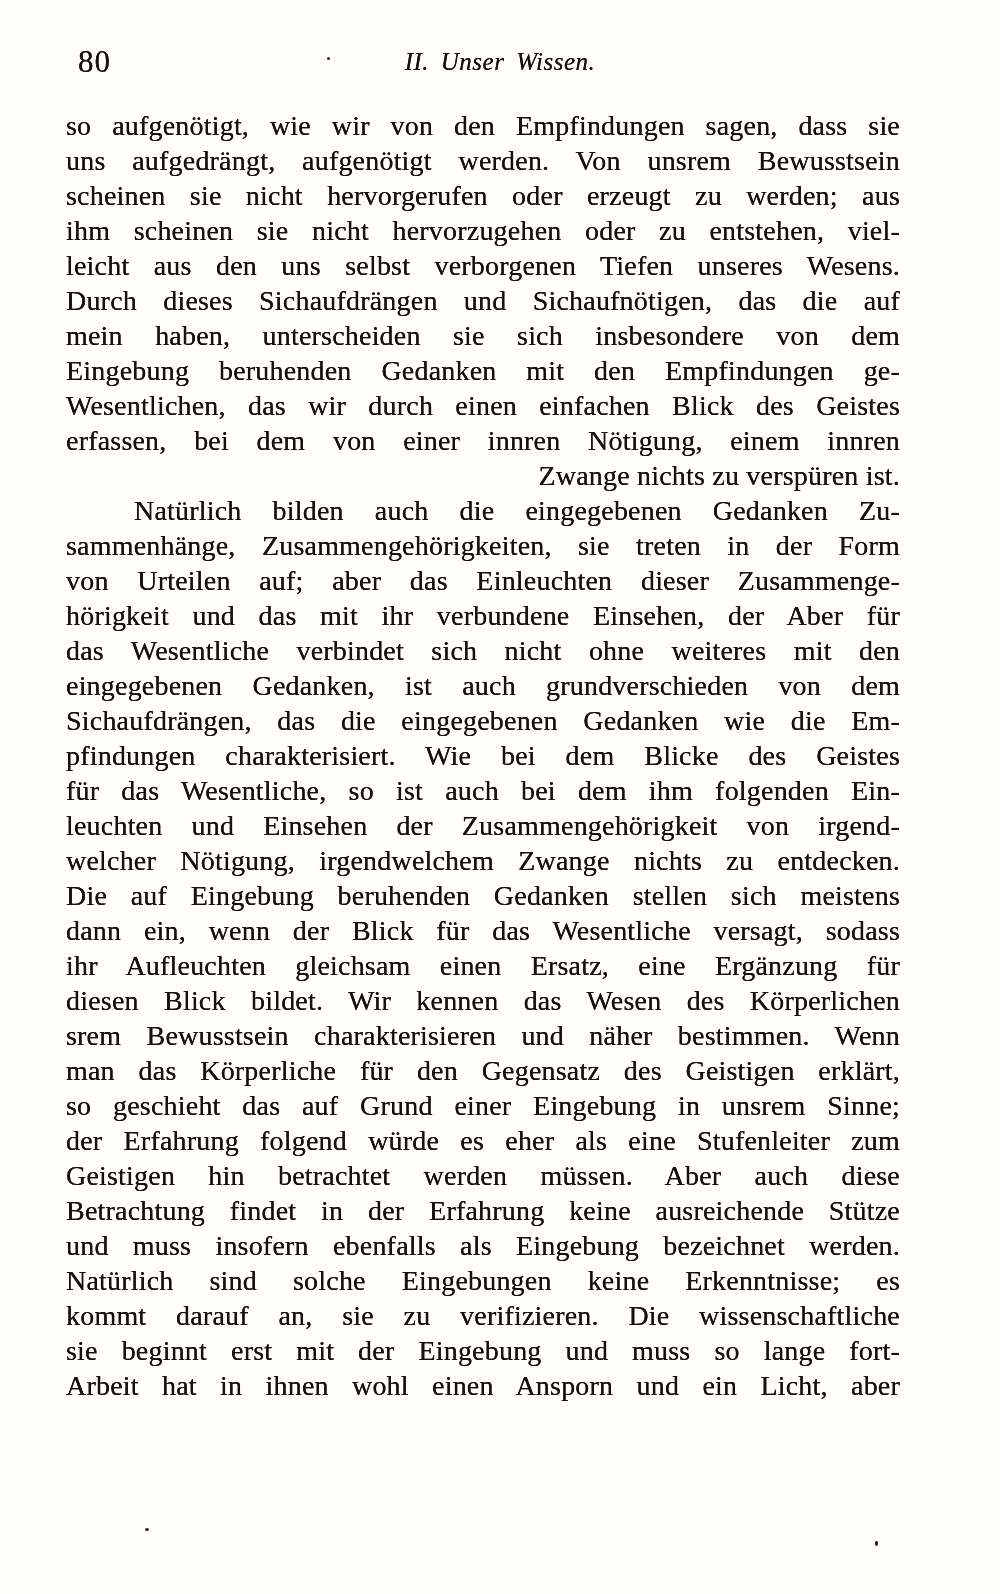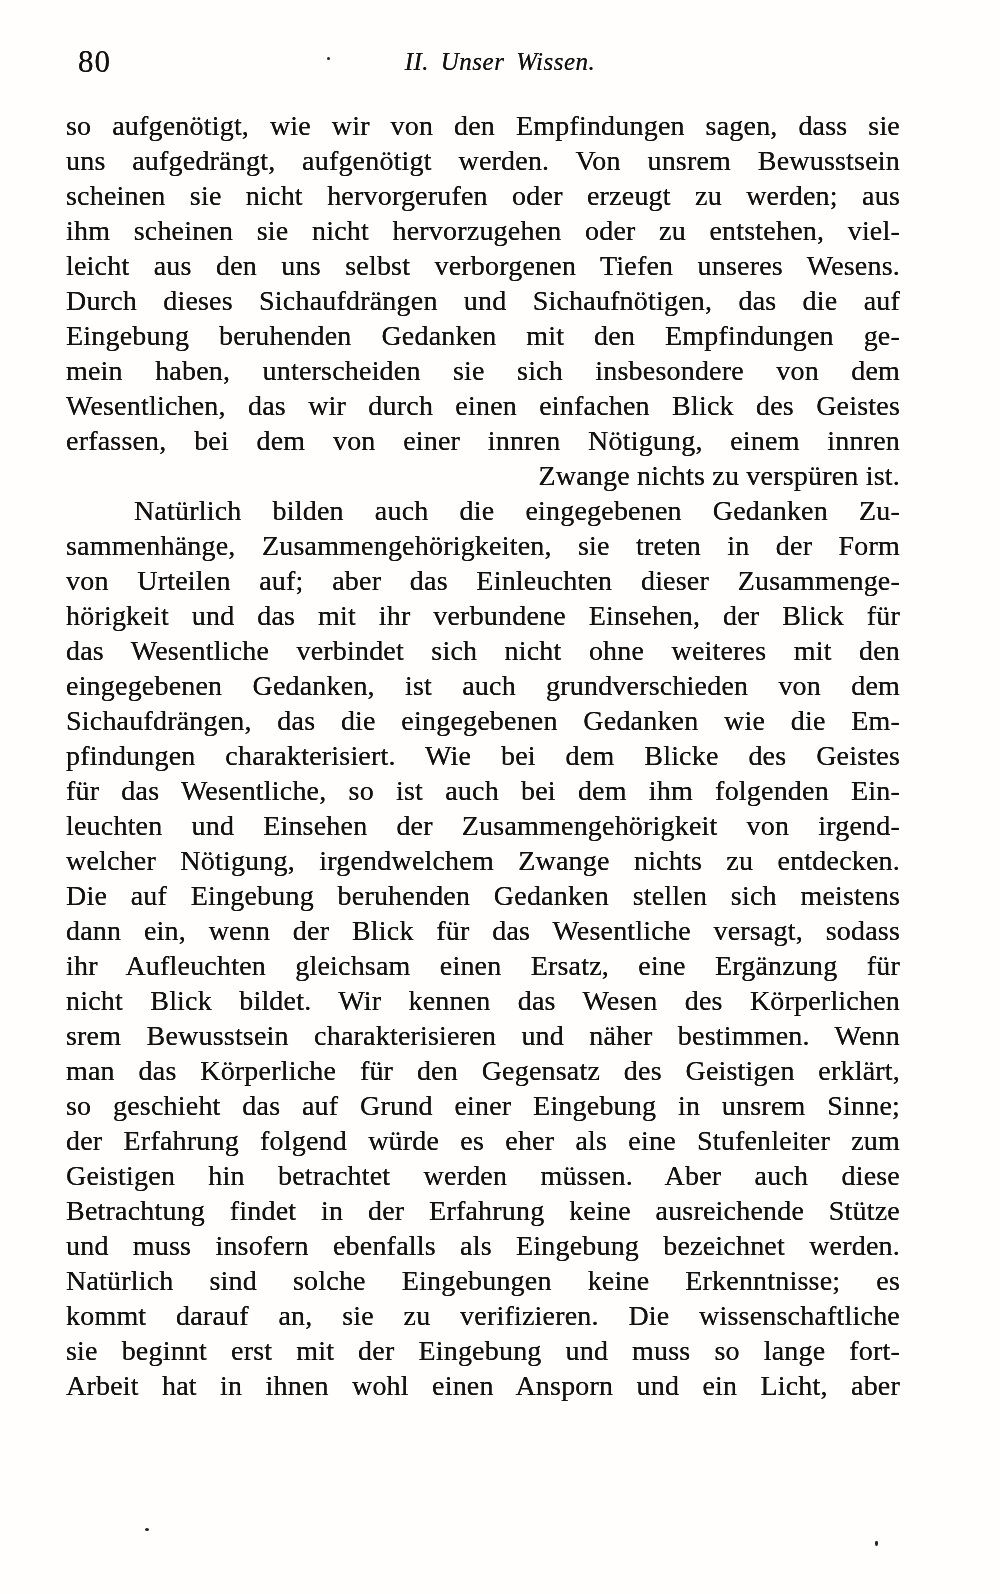--- a/index.html
+++ b/index.html
@@ -79,40 +79,40 @@
 <div class="page">
   <div class="pagenum">80</div>
   <div class="running-head">II. Unser Wissen.</div>
   <div class="body-text">
       <div class="line">so aufgenötigt, wie wir von den Empfindungen sagen, dass sie</div>
       <div class="line">uns aufgedrängt, aufgenötigt werden.  Von unsrem Bewusstsein</div>
       <div class="line">scheinen sie nicht hervorgerufen oder erzeugt zu werden; aus</div>
       <div class="line">ihm scheinen sie nicht hervorzugehen oder zu entstehen, viel-</div>
       <div class="line">leicht aus den uns selbst verborgenen Tiefen unseres Wesens.</div>
       <div class="line">Durch dieses Sichaufdrängen und Sichaufnötigen, das die auf</div>
+      <div class="line">mein haben, unterscheiden sie sich insbesondere von dem</div>
       <div class="line">Eingebung beruhenden Gedanken mit den Empfindungen ge-</div>
-      <div class="line">mein haben, unterscheiden sie sich insbesondere von dem</div>
       <div class="line">Wesentlichen, das wir durch einen einfachen Blick des Geistes</div>
       <div class="line">erfassen, bei dem von einer innren Nötigung, einem innren</div>
       <div class="line flush">Zwange nichts zu verspüren ist.</div>
       <div class="line indent">Natürlich bilden auch die eingegebenen Gedanken Zu-</div>
       <div class="line">sammenhänge, Zusammengehörigkeiten, sie treten in der Form</div>
       <div class="line">von Urteilen auf; aber das Einleuchten dieser Zusammenge-</div>
-      <div class="line">hörigkeit und das mit ihr verbundene Einsehen, der Blick für</div>
+      <div class="line">hörigkeit und das mit ihr verbundene Einsehen, der Aber für</div>
       <div class="line">das Wesentliche verbindet sich nicht ohne weiteres mit den</div>
       <div class="line">eingegebenen Gedanken, ist auch grundverschieden von dem</div>
       <div class="line">Sichaufdrängen, das die eingegebenen Gedanken wie die Em-</div>
       <div class="line">pfindungen charakterisiert.  Wie bei dem Blicke des Geistes</div>
       <div class="line">für das Wesentliche, so ist auch bei dem ihm folgenden Ein-</div>
       <div class="line">leuchten und Einsehen der Zusammengehörigkeit von irgend-</div>
       <div class="line">welcher Nötigung, irgendwelchem Zwange nichts zu entdecken.</div>
       <div class="line">Die auf Eingebung beruhenden Gedanken stellen sich meistens</div>
       <div class="line">dann ein, wenn der Blick für das Wesentliche versagt, sodass</div>
       <div class="line">ihr Aufleuchten gleichsam einen Ersatz, eine Ergänzung für</div>
-      <div class="line">nicht Blick bildet.  Wir kennen das Wesen des Körperlichen</div>
+      <div class="line">diesen Blick bildet.  Wir kennen das Wesen des Körperlichen</div>
       <div class="line">srem Bewusstsein charakterisieren und näher bestimmen.  Wenn</div>
       <div class="line">man das Körperliche für den Gegensatz des Geistigen erklärt,</div>
       <div class="line">so geschieht das auf Grund einer Eingebung in unsrem Sinne;</div>
       <div class="line">der Erfahrung folgend würde es eher als eine Stufenleiter zum</div>
       <div class="line">Geistigen hin betrachtet werden müssen.  Aber auch diese</div>
       <div class="line">Betrachtung findet in der Erfahrung keine ausreichende Stütze</div>
       <div class="line">und muss insofern ebenfalls als Eingebung bezeichnet werden.</div>
       <div class="line">Natürlich sind solche Eingebungen keine Erkenntnisse; es</div>
       <div class="line">kommt darauf an, sie zu verifizieren.  Die wissenschaftliche</div>
       <div class="line">sie beginnt erst mit der Eingebung und muss so lange fort-</div>

